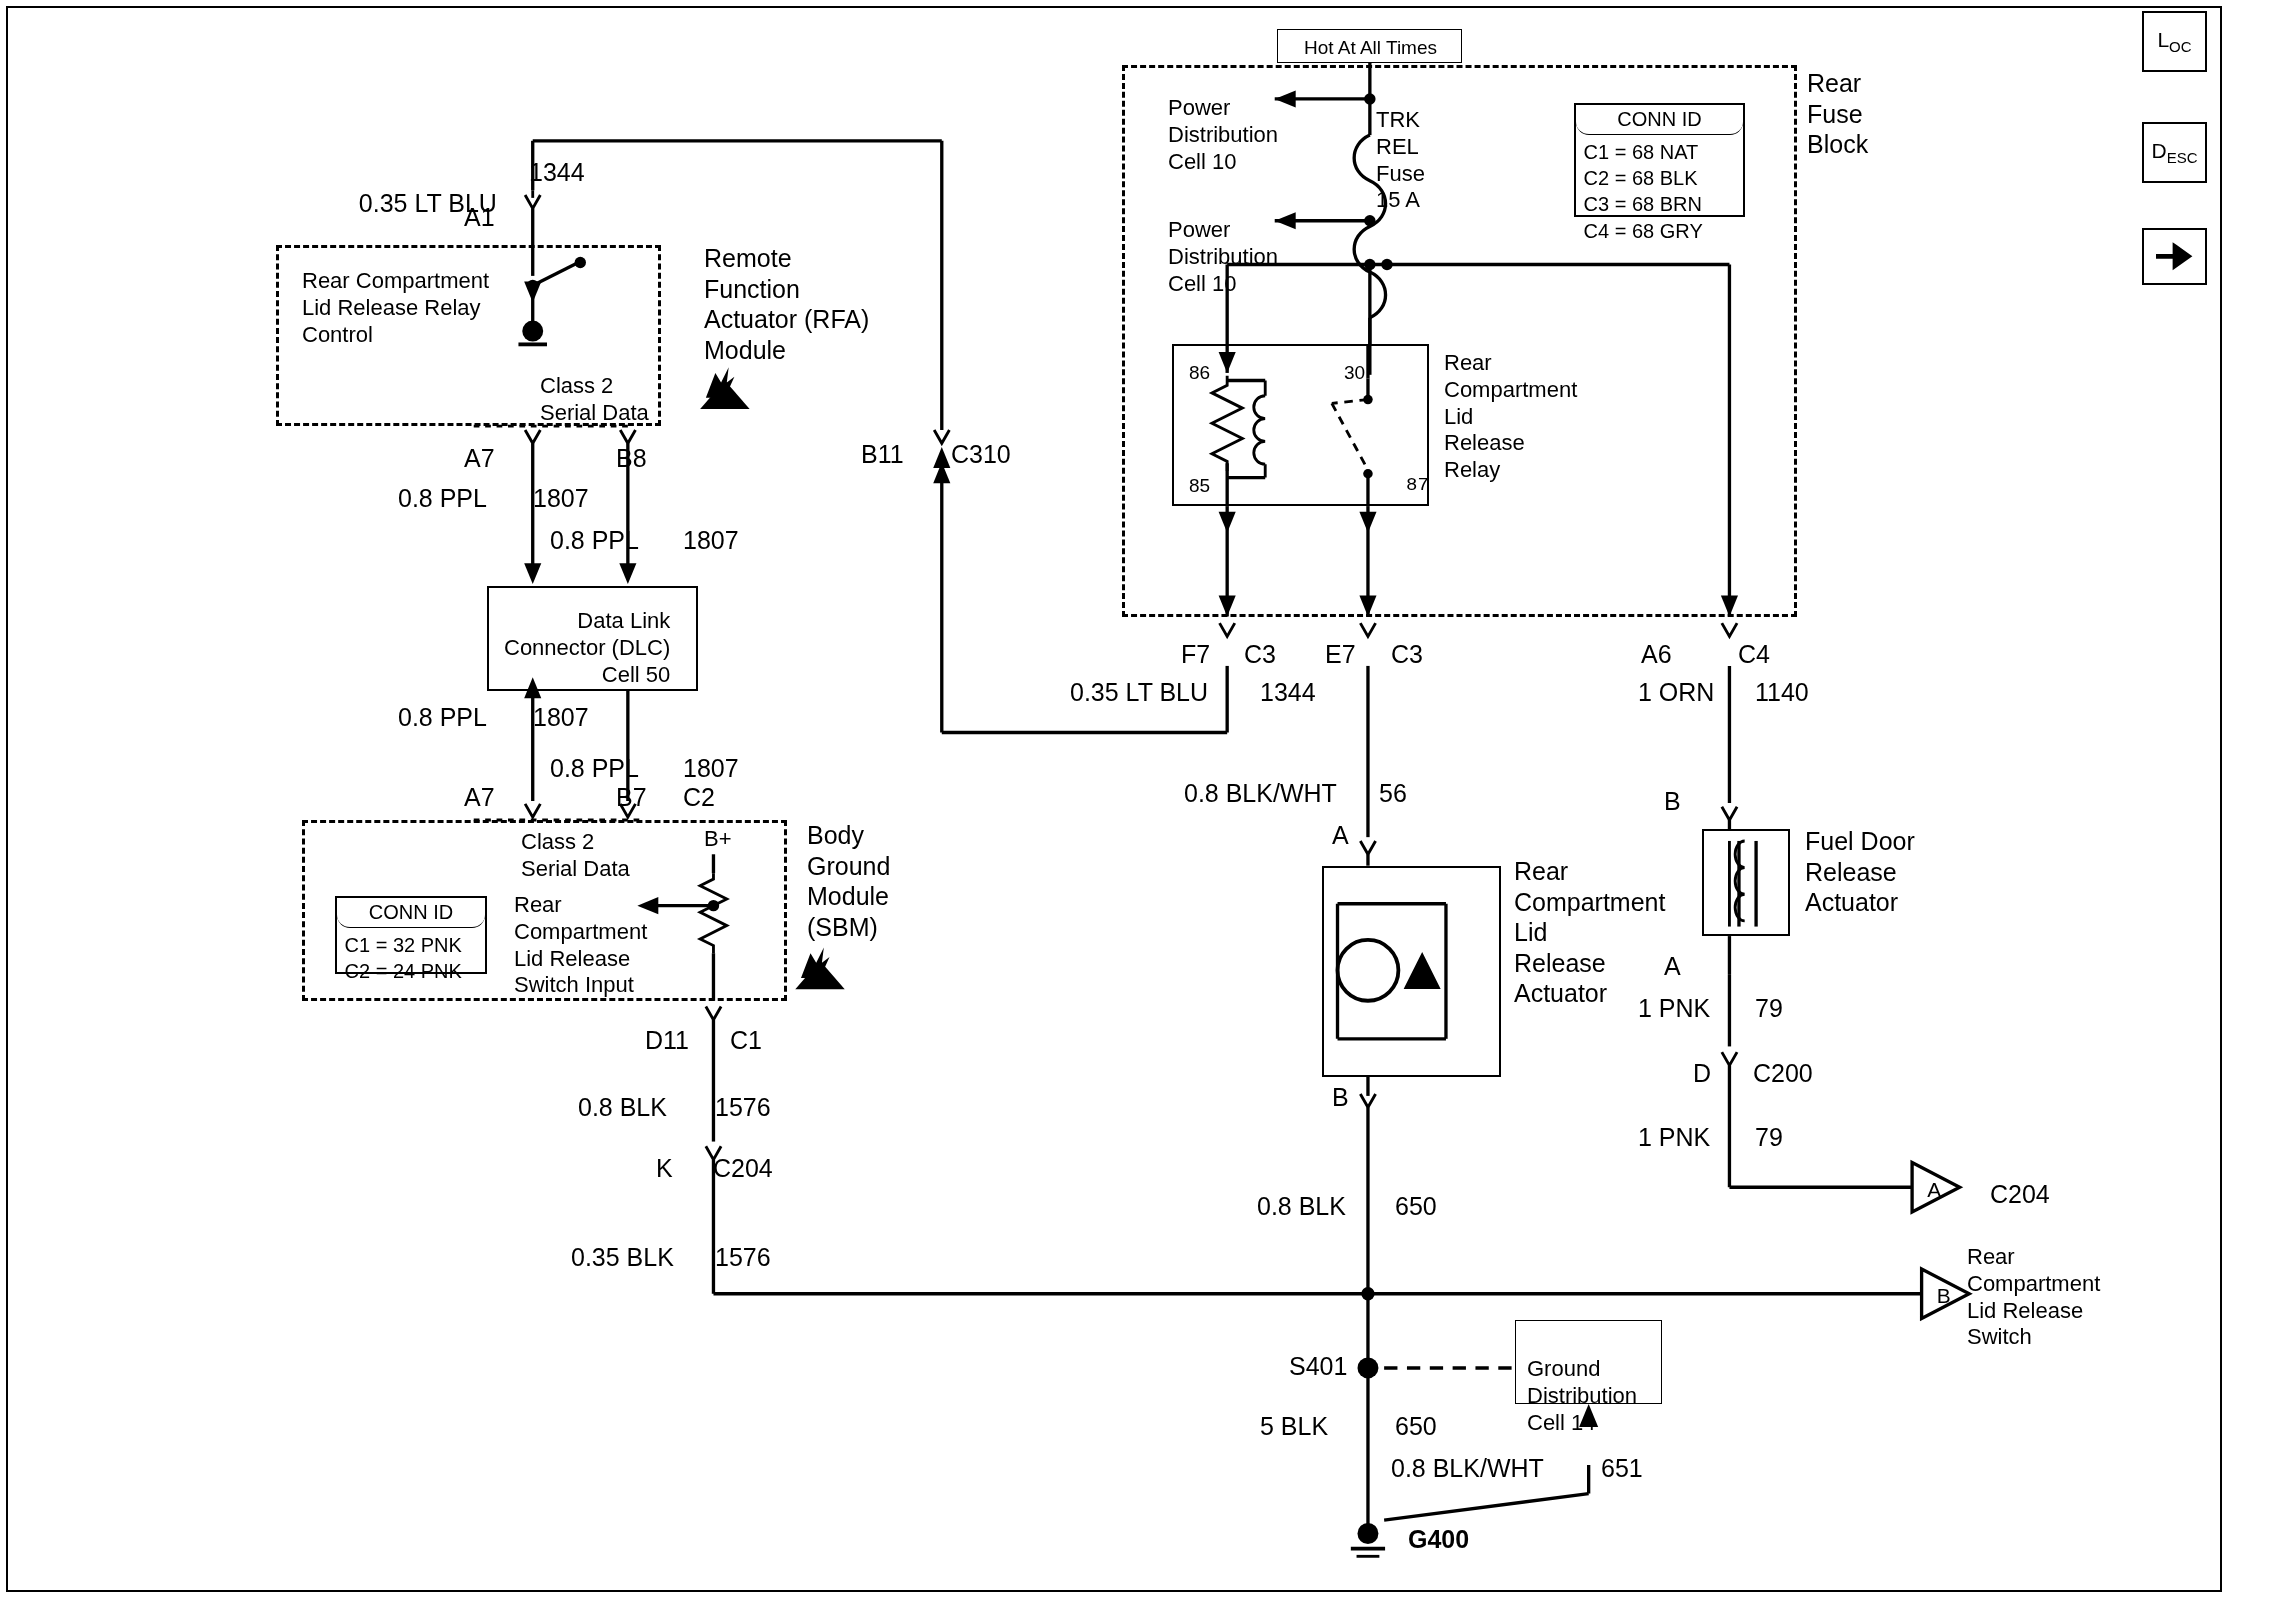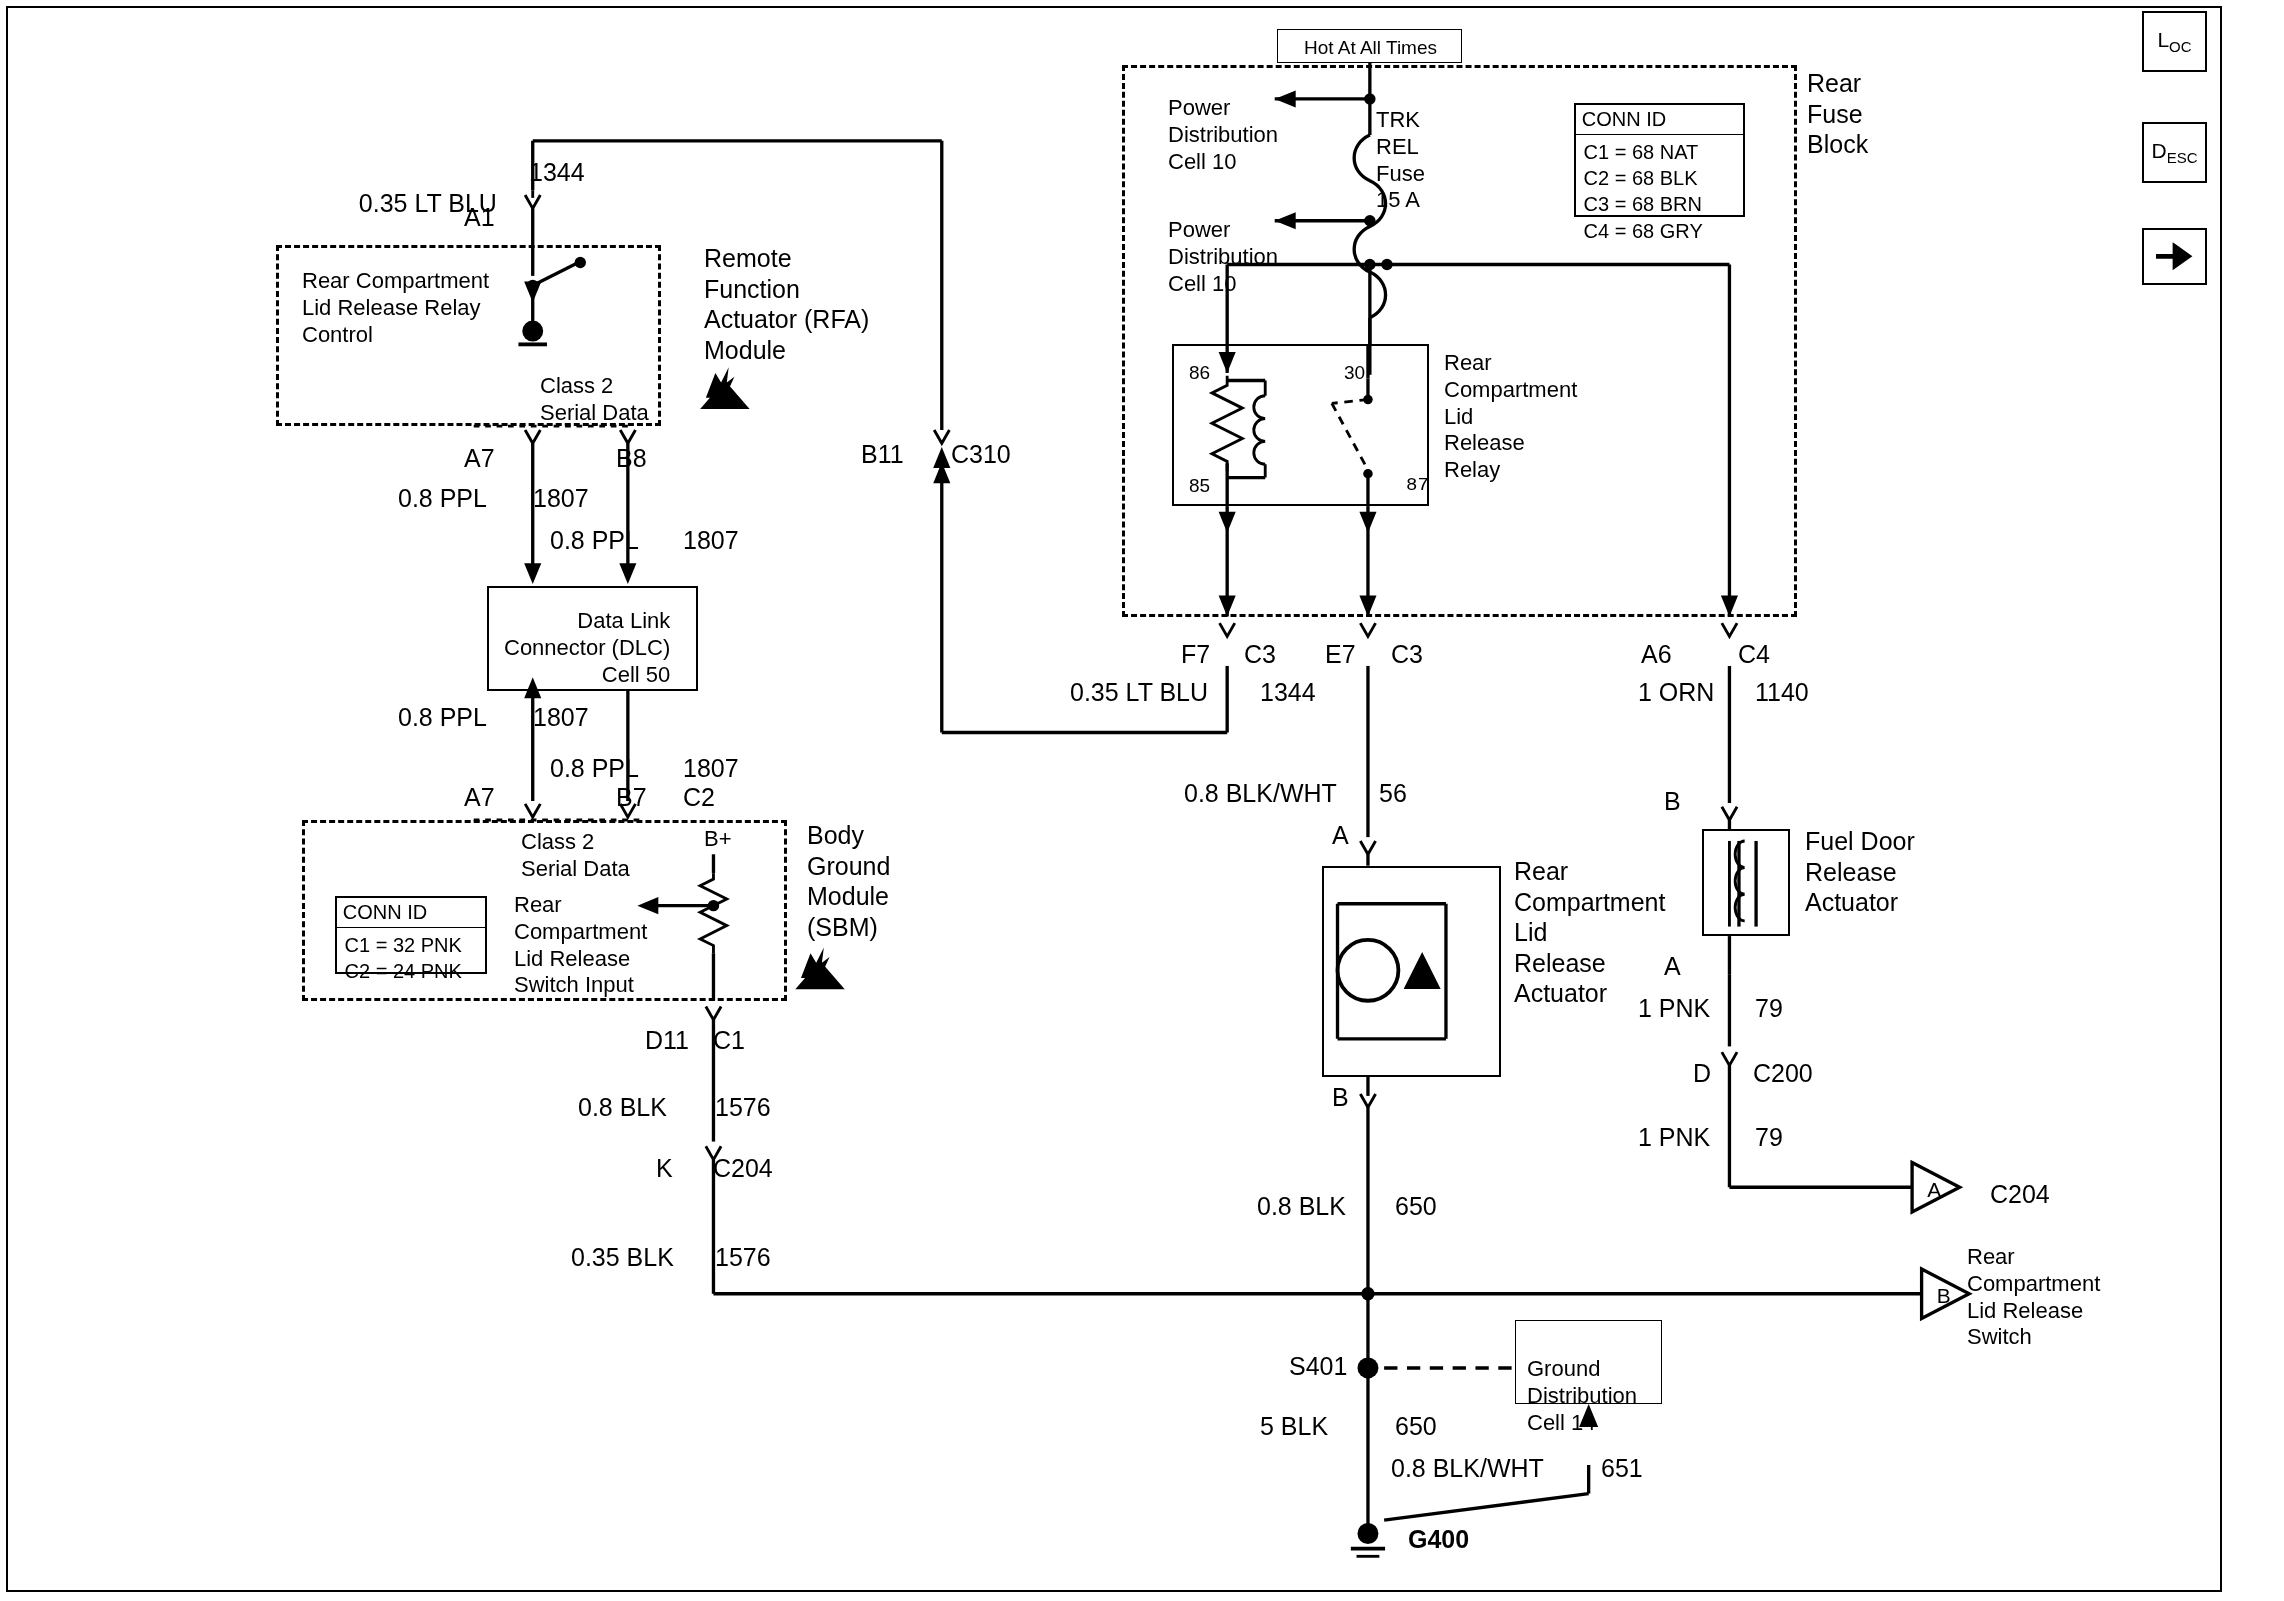--- a/index.html
+++ b/index.html
@@ -59,23 +59,25 @@
   }
   .ctr { text-align: center; }
   .connid {
     position: absolute;
     border: 2.9px solid #000;
     background: #fff;
     box-sizing: border-box;
     font-size: 20px;
   }
   .connid .hdr {
+    text-align: center;
     border-bottom: 1.9px solid #000;
     padding: 2.9px 5.7px;
     font-size: 20px;
+    border-radius: 13px;
   }
   .connid .rows {
     padding: 3.8px 7.6px 3.8px 7.6px;
     line-height: 1.32;
   }
   .topright {
     position: absolute;
     border: 2.9px solid #000;
     background: #fff;
     box-sizing: border-box;
@@ -211,21 +213,21 @@
     <div class="rows">
       <div>C1 = 32 PNK</div>
       <div>C2 = 24 PNK</div>
     </div>
   </div>
 
   <div class="lbl big" style="left:464px; top:782px;">A7</div>
   <div class="lbl big" style="left:616px; top:782px;">B7</div>
   <div class="lbl big" style="left:683px; top:782px;">C2</div>
   <div class="lbl big" style="left:645px; top:1025px;">D11</div>
-  <div class="lbl big" style="left:713px; top:1025px;">C1</div>
+  <div class="lbl big" style="left:730px; top:1025px;">C1</div>
 
   <div class="lbl big" style="left:578px; top:1092px;">0.8 BLK</div>
   <div class="lbl big" style="left:715px; top:1092px;">1576</div>
 
   <div class="lbl big" style="left:656px; top:1153px;">K</div>
   <div class="lbl big" style="left:713px; top:1153px;">C204</div>
 
   <div class="lbl big" style="left:571px; top:1242px;">0.35 BLK</div>
   <div class="lbl big" style="left:715px; top:1242px;">1576</div>
 

